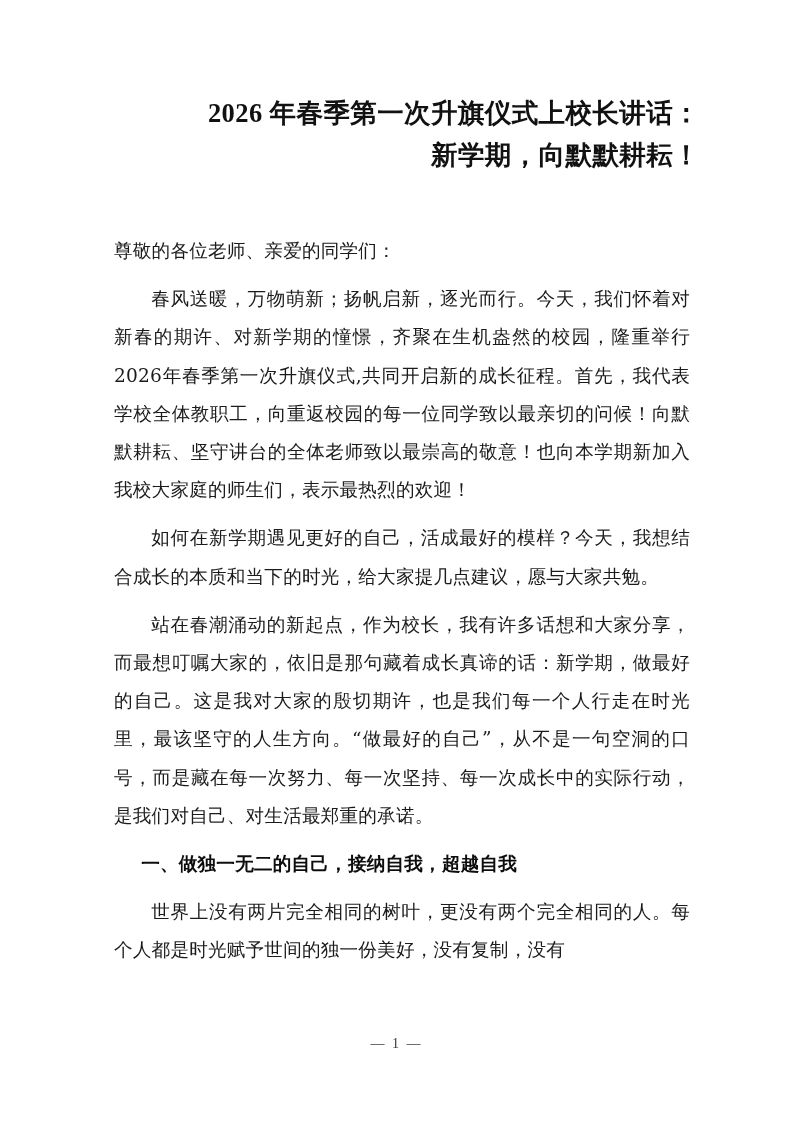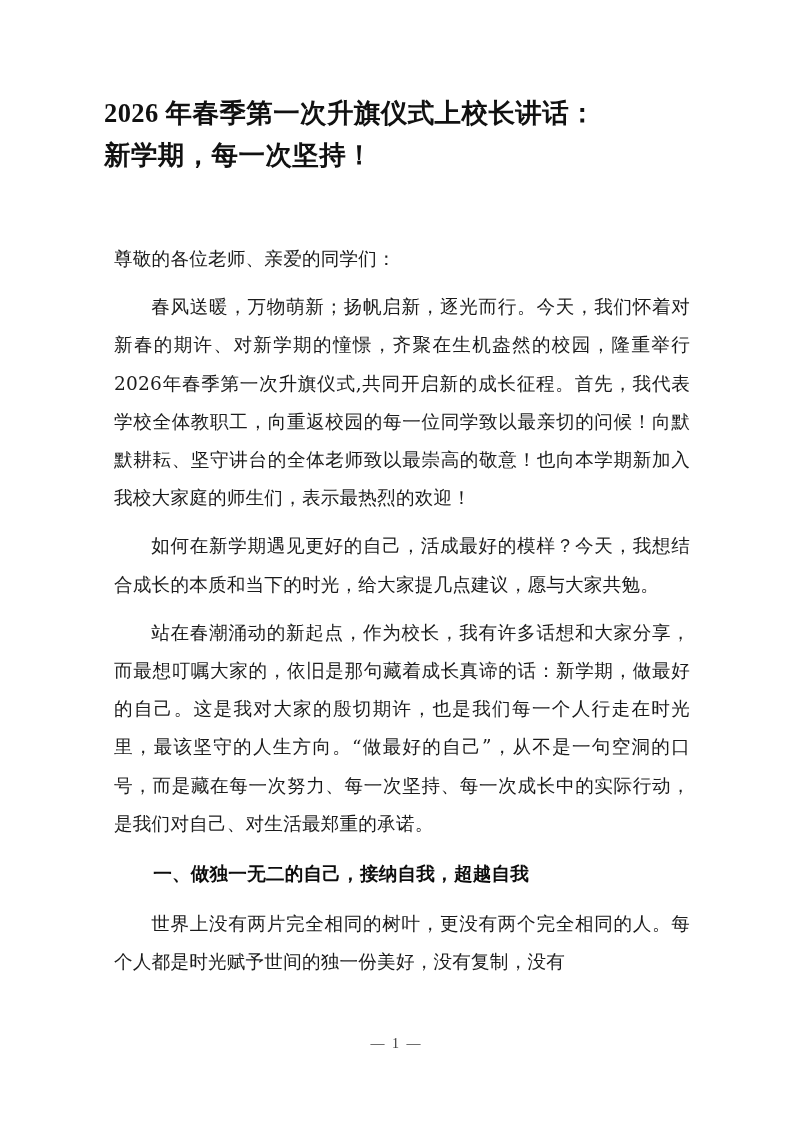--- a/index.html
+++ b/index.html
@@ -25,24 +25,24 @@
     position: absolute;
     left: 104px;
     top: 92px;
     width: 596px;
   }
   .doc-title {
     font-family: "Liberation Serif", "DejaVu Serif", serif;
     font-weight: bold;
     font-size: 26.5px;
     line-height: 42px;
-    text-align: left;
+    text-align: right;
     letter-spacing: 0.4px;
     color: #111111;
-    margin: 0 0 12px 0;
+    margin: 0 0 4px 0;
     padding: 0;
   }
   .doc-title .tline {
     display: block;
     white-space: nowrap;
   }
   .spacer-after-title {
     height: 42px;
   }
   .para {
@@ -62,21 +62,21 @@
   }
   .para.noindent {
     text-indent: 0;
   }
   .section-heading {
     font-family: "DejaVu Serif", "Liberation Serif", serif;
     font-size: 18.6px;
     line-height: 38.2px;
     font-weight: bold;
     color: #0d0d0d;
-    margin: 12px;
+    margin: 0;
     text-indent: 2em;
     letter-spacing: 0.2px;
   }
   .page-footer {
     position: absolute;
     left: 0;
     right: 0;
     top: 1036px;
     text-align: center;
     font-family: "Liberation Serif", "DejaVu Serif", serif;
@@ -87,21 +87,21 @@
 </style>
 </head>
 <body>
 
 <div class="page">
 
   <div class="doc-body">
 
     <h1 class="doc-title">
       <span class="tline">2026 年春季第一次升旗仪式上校长讲话：</span>
-      <span class="tline">新学期，每一次坚持！</span>
+      <span class="tline">新学期，向默默耕耘！</span>
     </h1>
 
     <div class="spacer-after-title"></div>
 
     <p class="para noindent">尊敬的各位老师、亲爱的同学们：</p>
 
     <p class="para indent">春风送暖，万物萌新；扬帆启新，逐光而行。今天，我们怀着对新春的期许、对新学期的憧憬，齐聚在生机盎然的校园，隆重举行2026年春季第一次升旗仪式,共同开启新的成长征程。首先，我代表学校全体教职工，向重返校园的每一位同学致以最亲切的问候！向默默耕耘、坚守讲台的全体老师致以最崇高的敬意！也向本学期新加入我校大家庭的师生们，表示最热烈的欢迎！</p>
 
     <p class="para indent">如何在新学期遇见更好的自己，活成最好的模样？今天，我想结合成长的本质和当下的时光，给大家提几点建议，愿与大家共勉。</p>
 

